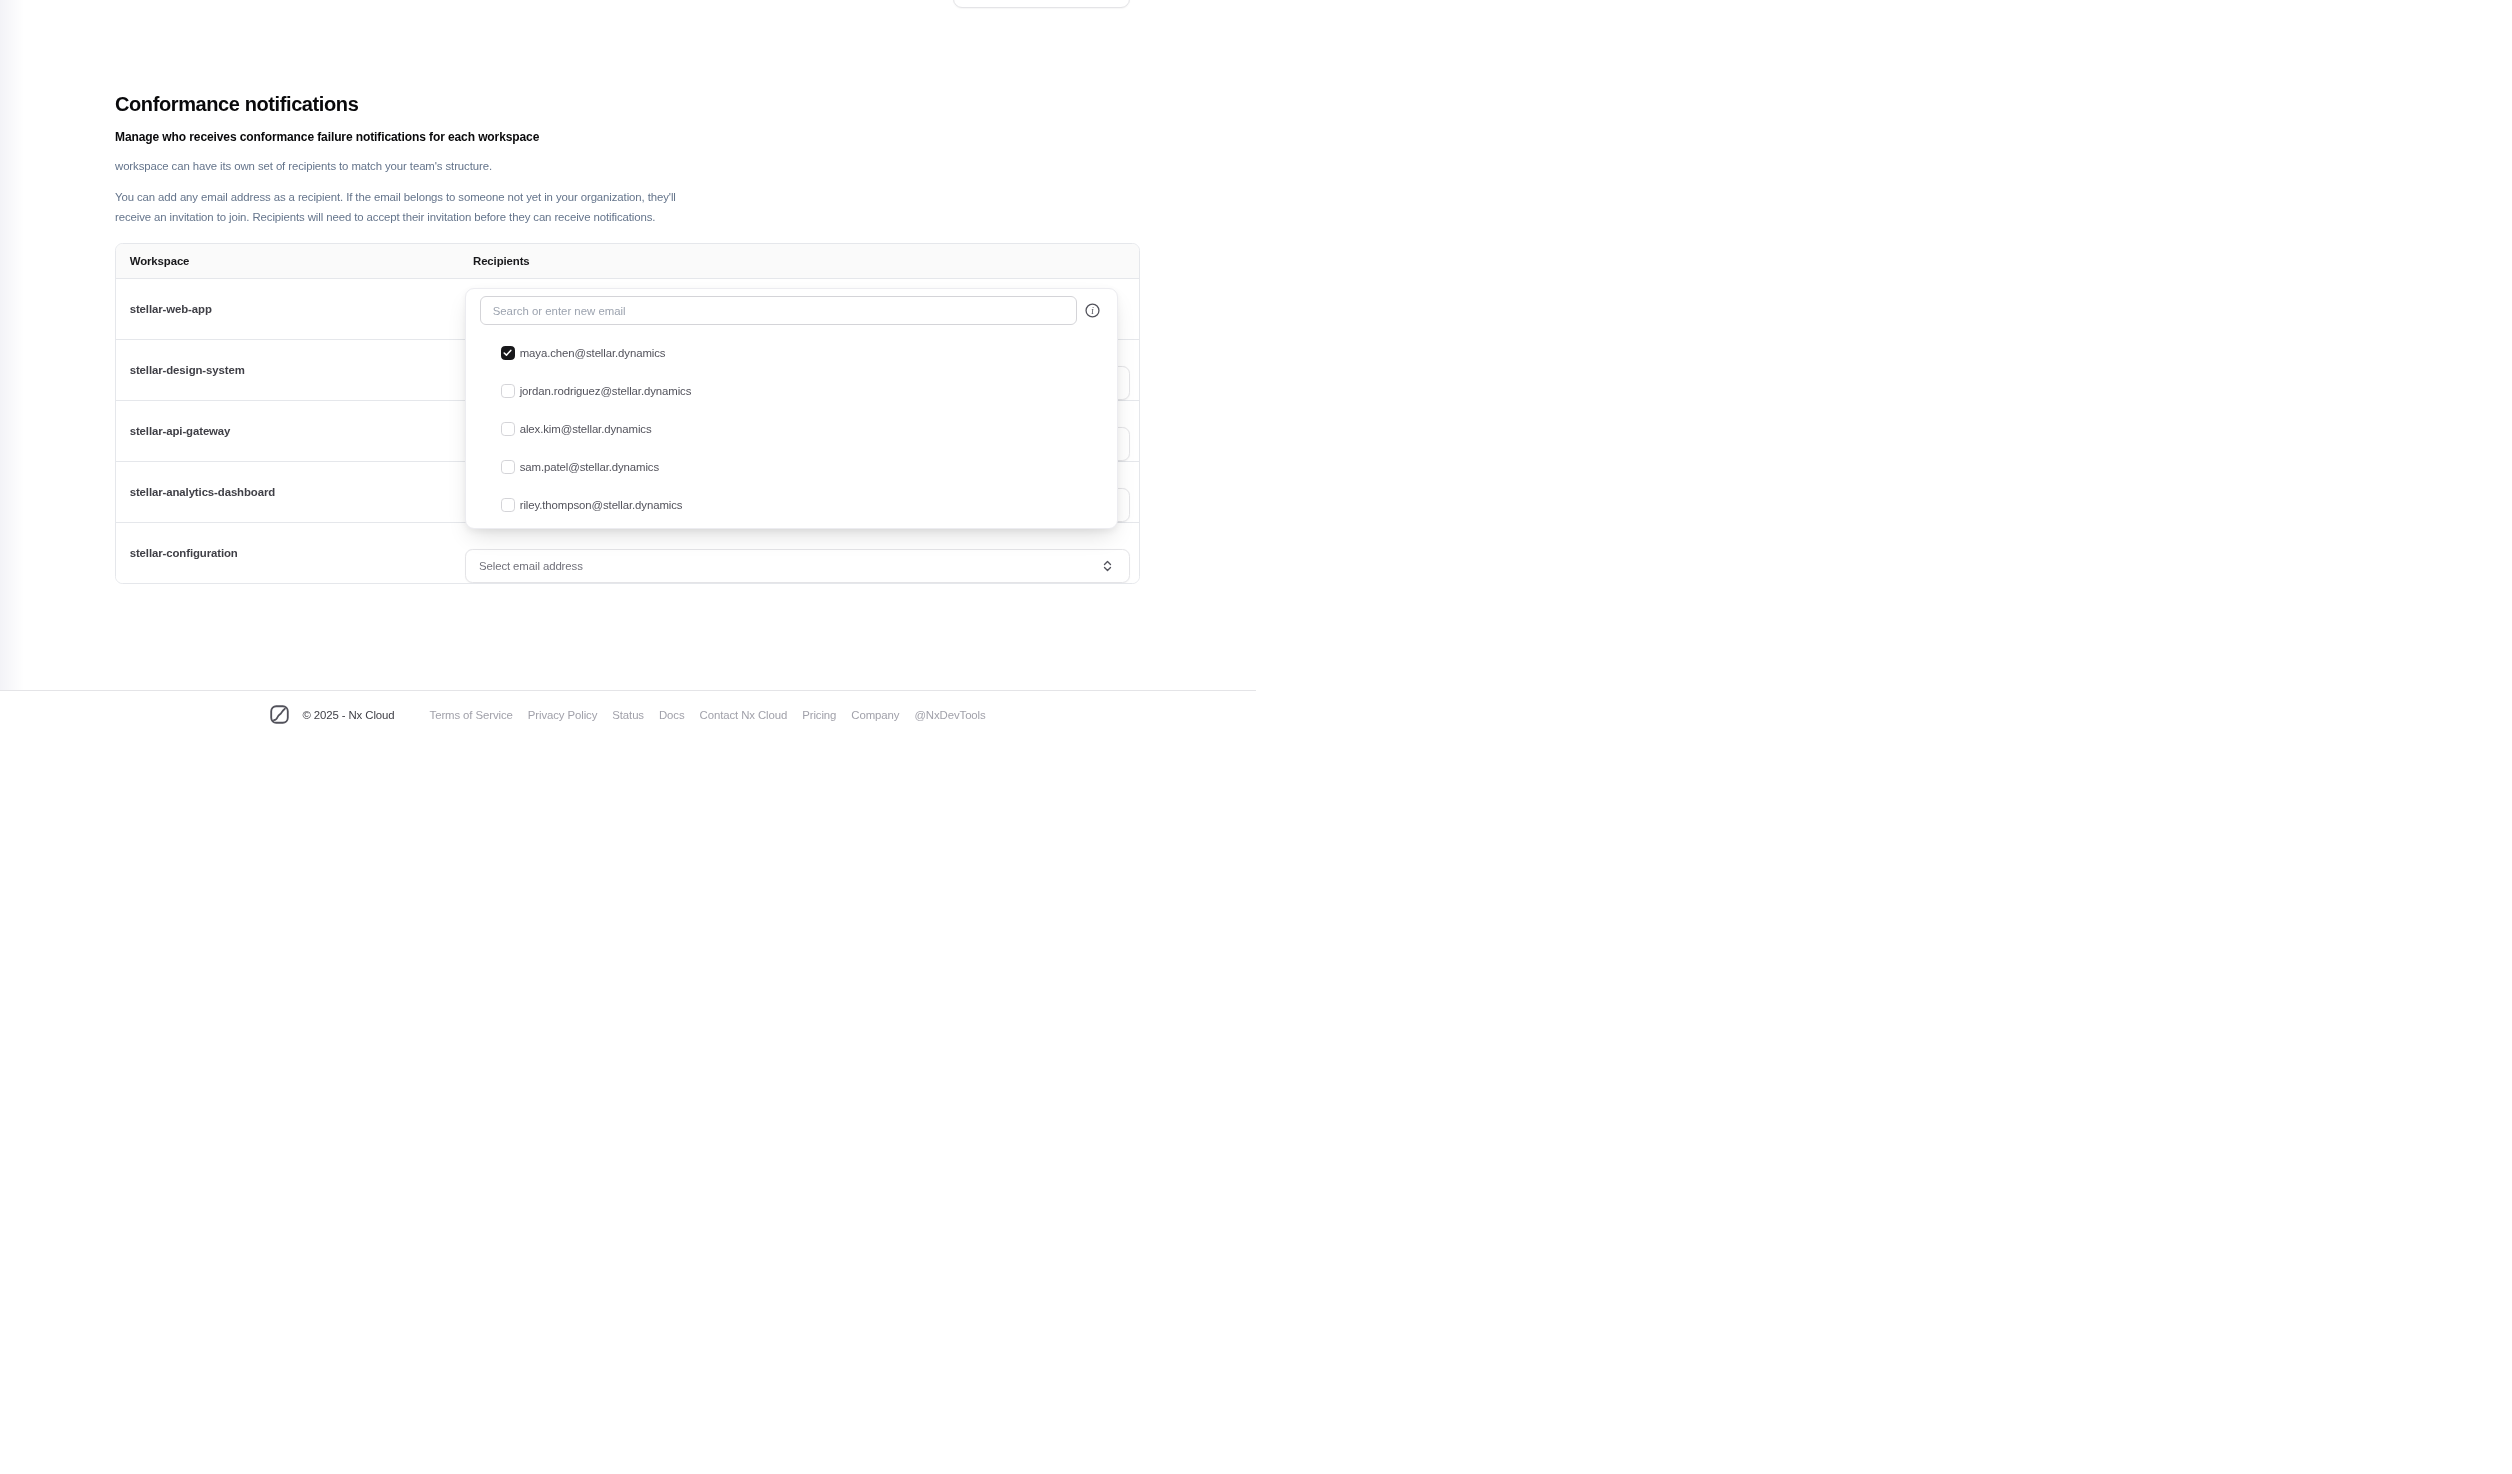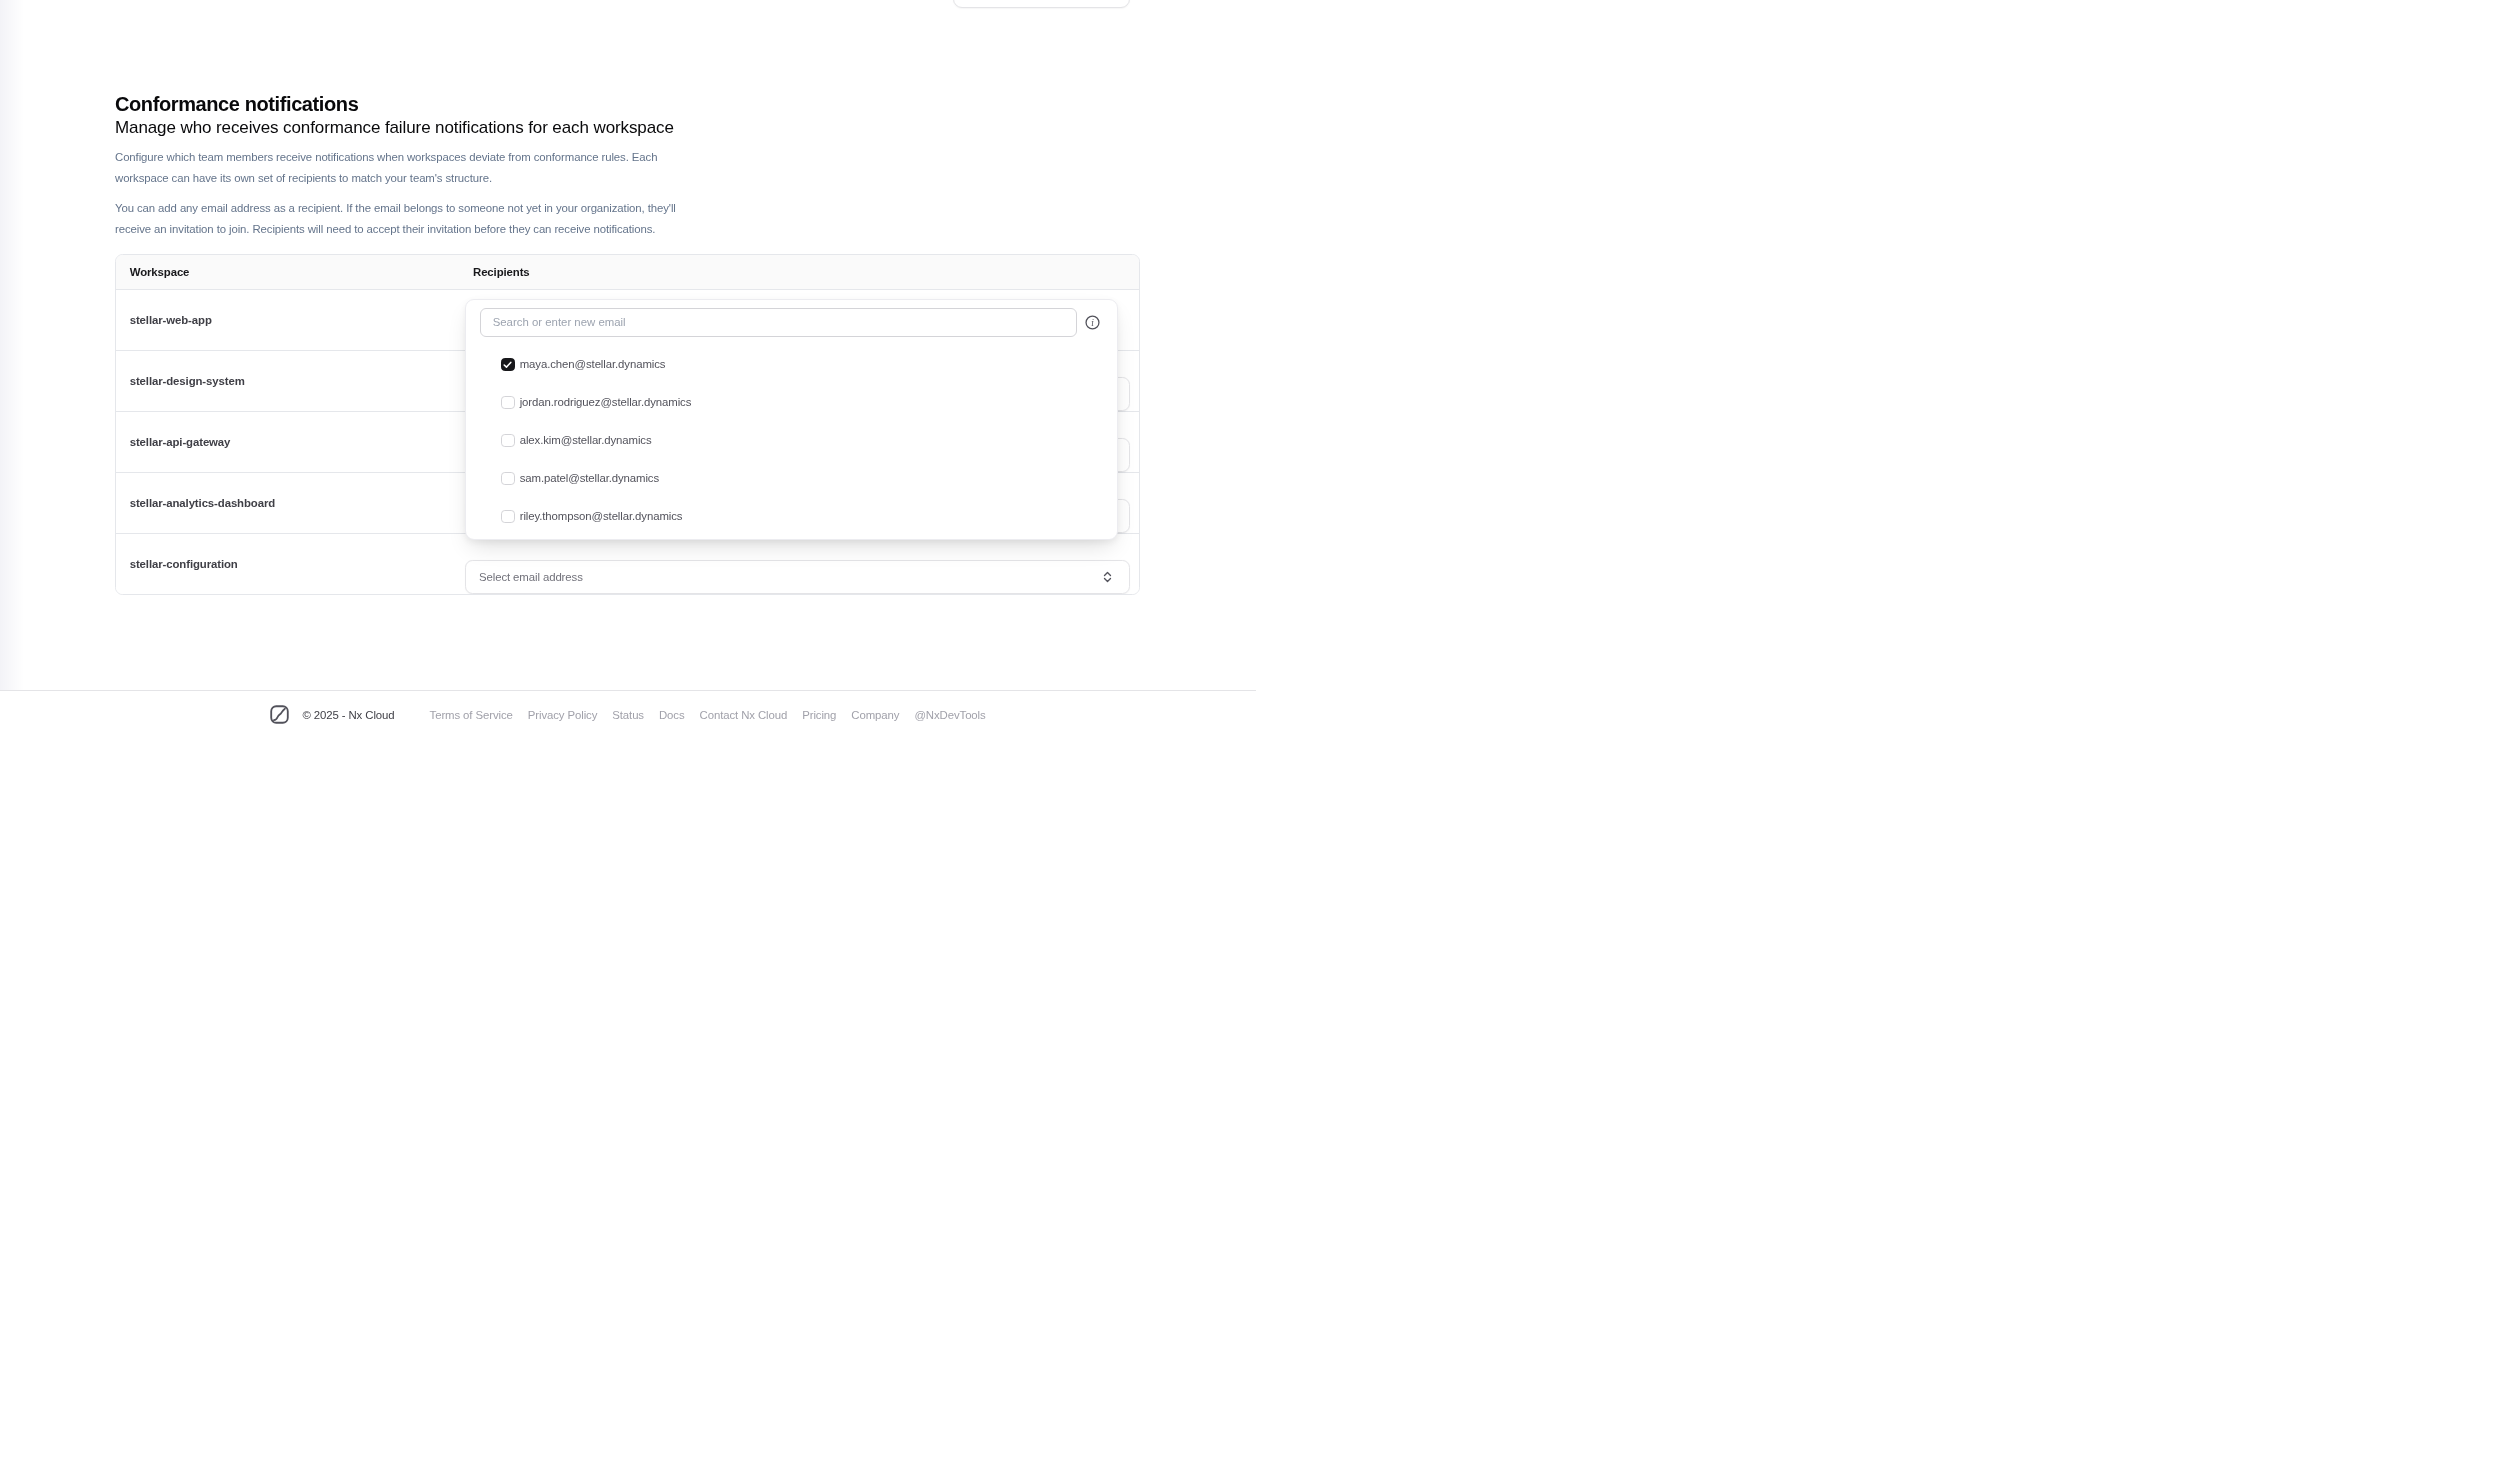--- a/index.html
+++ b/index.html
@@ -19,21 +19,21 @@
         border-bottom:0.8px solid #e4e4e7;display:flex;align-items:stretch;}
   .tab{display:flex;align-items:center;padding:0 14.4px;font-size:11.4px;color:#52525b;position:relative;}
   .tab.active{color:#09090b;font-weight:700;}
   .tab.active::after{content:"";position:absolute;left:0;right:0;bottom:-0.8px;height:2.3px;
         background:#18181b;border-radius:1.5px;}
 
   
   .main{position:absolute;left:115px;top:77px;width:1024px;}
   h1{margin:0;padding-top:16px;font-size:20px;line-height:23px;font-weight:700;
      letter-spacing:-0.4px;color:#09090b;}
-  .subtitle{margin-top:4px;font-size:17px;line-height:16px;font-weight:400;color:#09090b;}
+  .subtitle{margin-top:13px;font-size:12px;line-height:16px;font-weight:700;color:#09090b;}
   .desc{margin:11.4px 0 0 0;font-size:11.4px;line-height:20.5px;color:#64748b;font-weight:400;}
   .desc + .desc{margin-top:10px;}
   .desc .line{display:block;white-space:nowrap;}
 
   
   .table{position:relative;margin-top:15px;width:1023px;border:0.8px solid #e5e7eb;
          border-radius:7.6px;overflow:hidden;background:#fff;}
   .thead{display:flex;height:34px;align-items:center;background:#fafafa;
          border-bottom:0.8px solid #e5e7eb;font-size:11.4px;font-weight:700;color:#18181b;gap:8px;}
   .th-ws{width:349px;padding-left:13.7px;box-sizing:border-box;}
@@ -81,21 +81,20 @@
 
   <div class="left-fade"></div>
   <div class="top-cut"></div>
 
 
   <main class="main">
     <h1>Conformance notifications</h1>
     <div class="subtitle">Manage who receives conformance failure notifications for each workspace</div>
 
     <p class="desc">
-      <span class="line">Configure which team members receive notifications when workspaces deviate from conformance rules. Each</span>
       <span class="line">workspace can have its own set of recipients to match your team's structure.</span>
     </p>
     <p class="desc">
       <span class="line">You can add any email address as a recipient. If the email belongs to someone not yet in your organization, they'll</span>
       <span class="line">receive an invitation to join. Recipients will need to accept their invitation before they can receive notifications.</span>
     </p>
 
     <section class="table">
       <div class="thead">
         <div class="th th-ws">Workspace</div>

